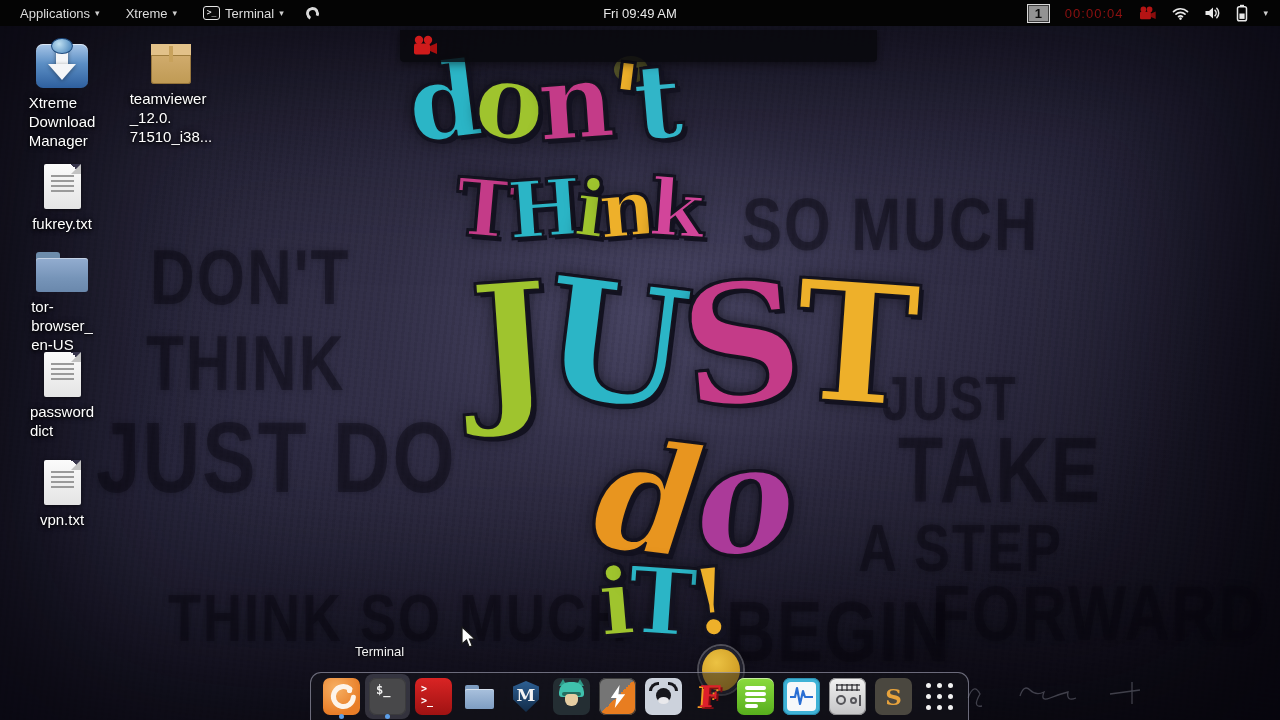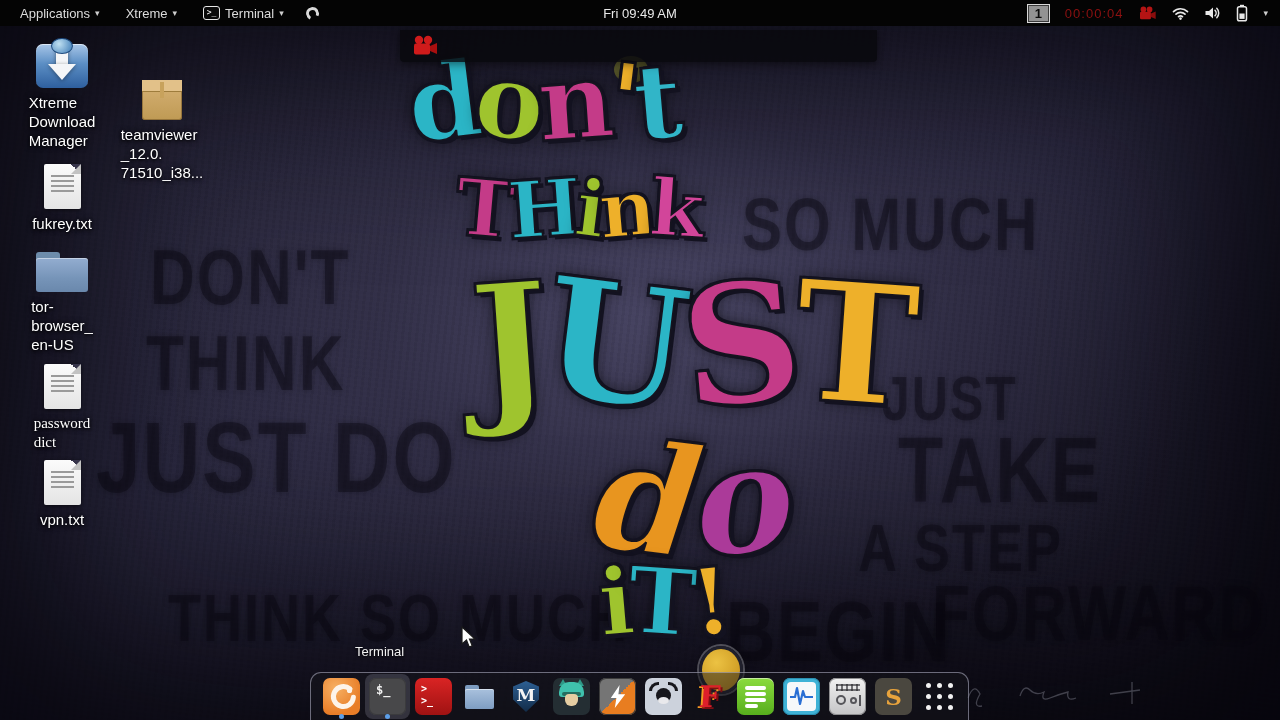--- a/index.html
+++ b/index.html
@@ -213,21 +213,21 @@
 <div class="desk-icon" style="left:12px; top:44px;">
   <div class="g-xdm">
     <div class="arr-stem"></div>
       <div class="arr-head"></div>
       <div class="globe"></div>
   </div>
   <div class="di-label">Xtreme
 Download
 Manager</div>
 </div>
-<div class="desk-icon" style="left:112px; top:44px;margin-top:36px;">
+<div class="desk-icon" style="left:121px; top:44px;">
   <div class="g-pkg">
       <div class="flap"></div>
       <div class="tape"></div>
     </div>
   <div class="di-label">teamviewer
 _12.0.
 71510_i38...</div>
 </div>
 <div class="desk-icon" style="left:12px; top:164px;">
   <div class="g-txt">
@@ -239,21 +239,21 @@
 </div>
 <div class="desk-icon" style="left:12px; top:252px;">
   <div class="g-folder">
       <div class="tab"></div>
       <div class="body"></div>
     </div>
   <div class="di-label">tor-
 browser_
 en-US</div>
 </div>
-<div class="desk-icon" style="left:12px; top:364px;font-family:Liberation Serif, serif;">
+<div class="desk-icon" style="left:12px; top:352px;">
   <div class="g-txt">
       <div class="fold2"></div>
       <div class="fold"></div>
       <div class="tlines"></div>
     </div>
   <div class="di-label">password
 dict</div>
 </div>
 <div class="desk-icon" style="left:12px; top:460px;">
   <div class="g-txt">

